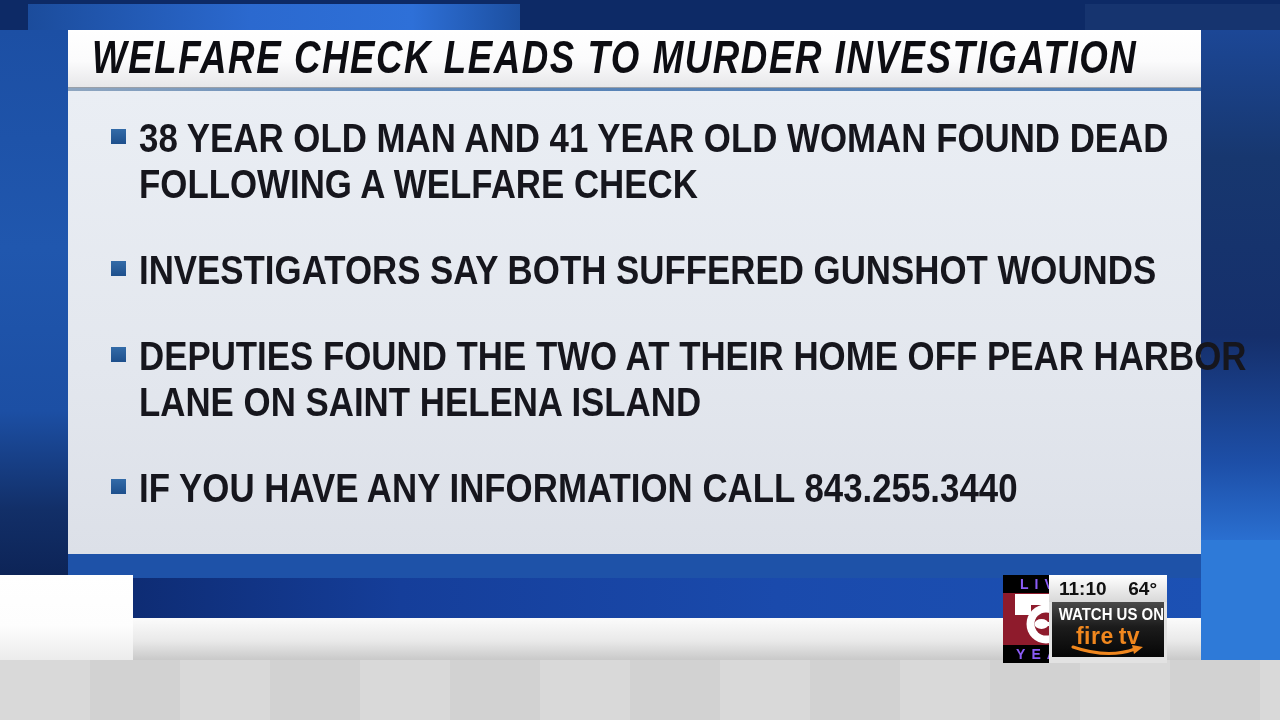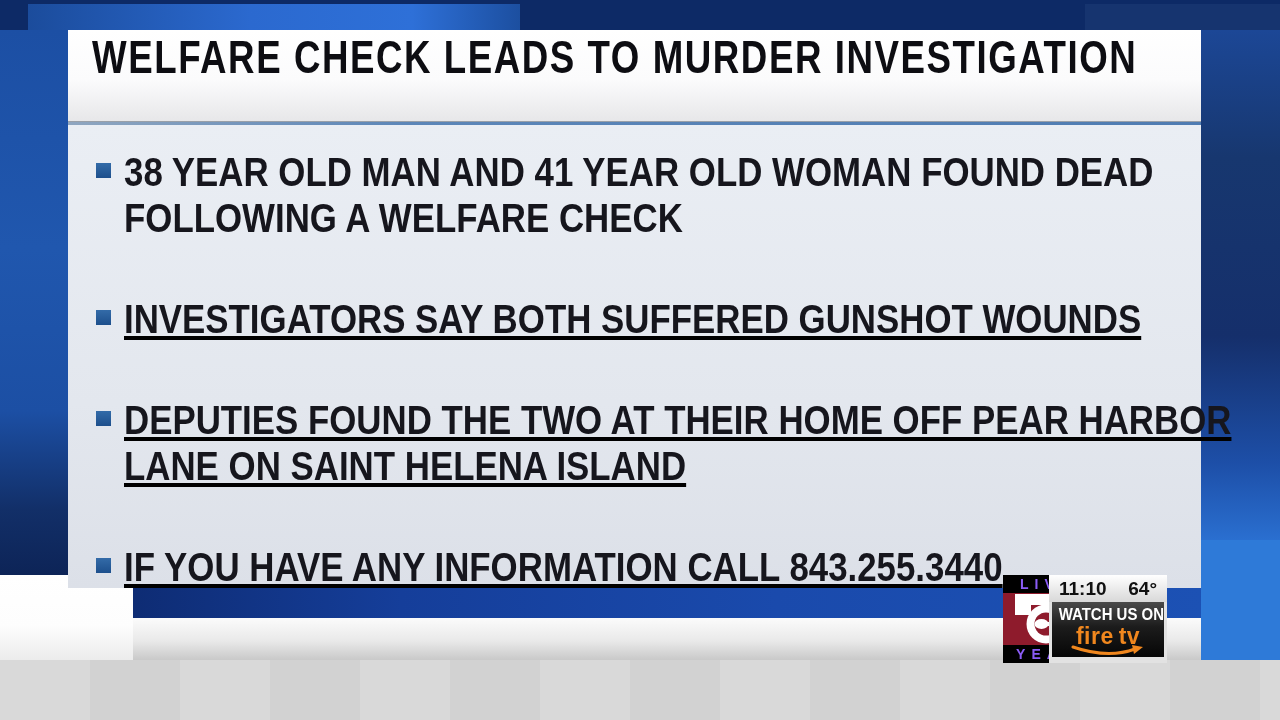--- a/index.html
+++ b/index.html
@@ -25,33 +25,33 @@
       background:repeating-linear-gradient(90deg,#d9d9d9 0 90px,#d2d2d2 90px 180px);}
   #white-band{left:0;top:575px;width:133px;height:85px;
       background:linear-gradient(180deg,#ffffff 0%,#fdfdfd 60%,#ececec 100%);}
   #blue-band{left:133px;top:578px;width:1072px;height:40px;
       background:linear-gradient(90deg,#0e2c74 0%,#153e9a 25%,#1a4aac 60%,#1c51b4 100%);}
   #silver-band{left:133px;top:618px;width:1072px;height:42px;
       background:linear-gradient(180deg,#fbfbfb 0%,#e9e9e9 55%,#c9c9c9 100%);}
 
   
   #card{left:68px;top:30px;width:1133px;height:545px;}
-  #headline-bar{position:relative;height:92px;padding-left:24px;box-sizing:border-box;
+  #headline-bar{position:relative;height:58px;padding-left:24px;box-sizing:border-box;
       background:linear-gradient(180deg,#ffffff 0%,#fbfbfc 55%,#e7e7e9 100%);
-      border-bottom:1px solid #9aa0a8;}
+      border-bottom:1px solid #9aa0a8;font-style:italic;}
   .cond{display:inline-block;transform-origin:0 0;white-space:nowrap;}
   #page-title{padding-top:3px;font-size:47px;line-height:48px;font-weight:bold;
       color:#0d0d12;letter-spacing:2px;transform:scaleX(0.78);}
   #subtitle{font-size:27px;line-height:27px;font-weight:bold;color:#141419;
       letter-spacing:2px;transform:scaleX(0.80);}
   #accent-rule{height:3px;background:linear-gradient(90deg,#8fa6c0,#5c86b8 30%,#4f7cb2);}
   #bullet-panel{height:463px;background:linear-gradient(180deg,#eaeef4 0%,#e3e7ee 60%,#dce0e8 100%);}
-  #bullet-list{margin:0;padding:24px 0 0 28px;list-style:none;}
+  #bullet-list{margin:0;padding:24px 0 0 43px;list-style:none;}
   .bullet-item{display:flex;align-items:flex-start;}
-  .bullet-item + .bullet-item{margin-top:55px;text-decoration:underline;}
+  .bullet-item + .bullet-item{margin-top:40px;}
   .sq{flex:none;width:15px;height:15px;margin:14px 13px 0 0;
       background:linear-gradient(180deg,#336ba8,#1d4f8c);}
   .btext{font-weight:bold;font-size:41px;line-height:46px;color:#16161d;
       transform:scaleX(0.85);transform-origin:0 0;}
   .btext div{white-space:nowrap;}
 
   
   #live5-logo{left:1003px;top:575px;width:84px;height:88px;}
   .black-bar{height:18px;background:#000;color:#8b5cf6;font-weight:bold;font-size:14px;
       line-height:18px;text-align:center;letter-spacing:6px;padding-left:5px;}

